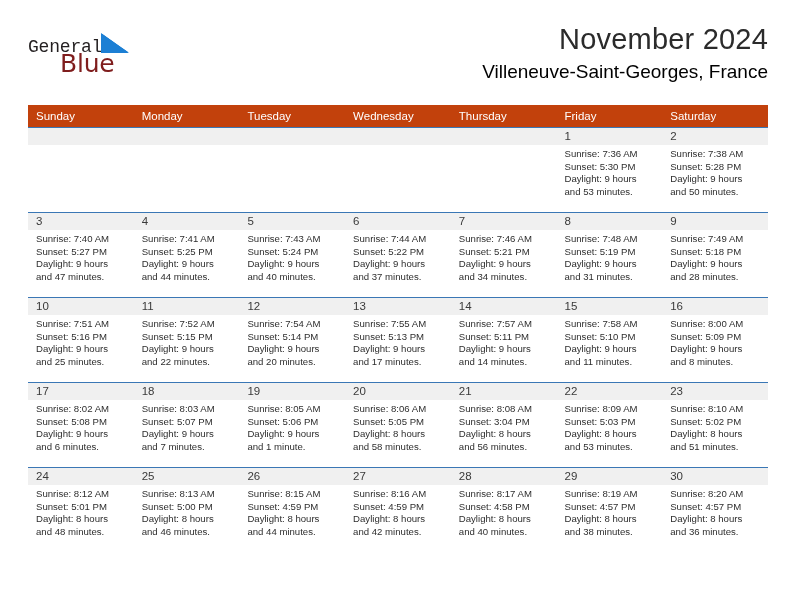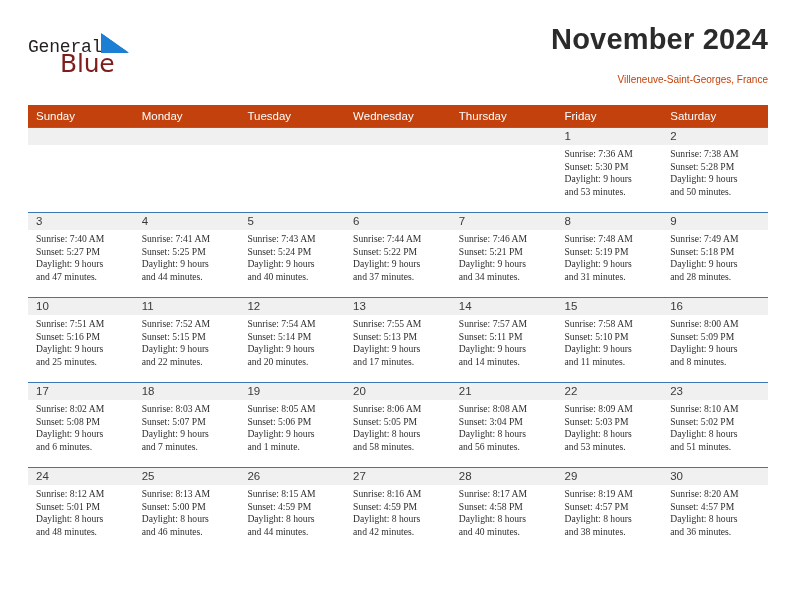--- a/index.html
+++ b/index.html
@@ -58,31 +58,31 @@
     font-family: "DejaVu Sans", sans-serif;
   }
   .titles {
     position: absolute;
     right: 0;
     top: 0;
     text-align: right;
   }
   .cal-title {
     font-size: 29px;
-    font-weight: bold;
+    font-weight: normal;
     color: #2b2b2b;
     letter-spacing: 0.2px;
     line-height: 34px;
     white-space: nowrap;
   }
   .cal-sub {
-    font-size: 10px;
-    color: #c2410c;
+    font-size: 19px;
+    color: #000000;
     line-height: 22px;
-    margin-top: 13px;
+    margin-top: 5px;
     white-space: nowrap;
   }
 
   
   .cal {
     position: absolute;
     left: 28px;
     top: 105px;
     width: 740px;
     border-collapse: collapse;
@@ -122,21 +122,20 @@
     color: #3a3a3a;
   }
   .daynum-strip.blank {
     color: transparent;
   }
   .cell-body {
     padding: 3px 5px 0 8px;
     font-size: 9.6px;
     line-height: 12.6px;
     color: #2e2e2e;
-    font-family: Liberation Serif, serif;
   }
   .cell-body div {
     white-space: nowrap;
   }
 </style>
 </head>
 <body>
 
 <div class="page">
 

